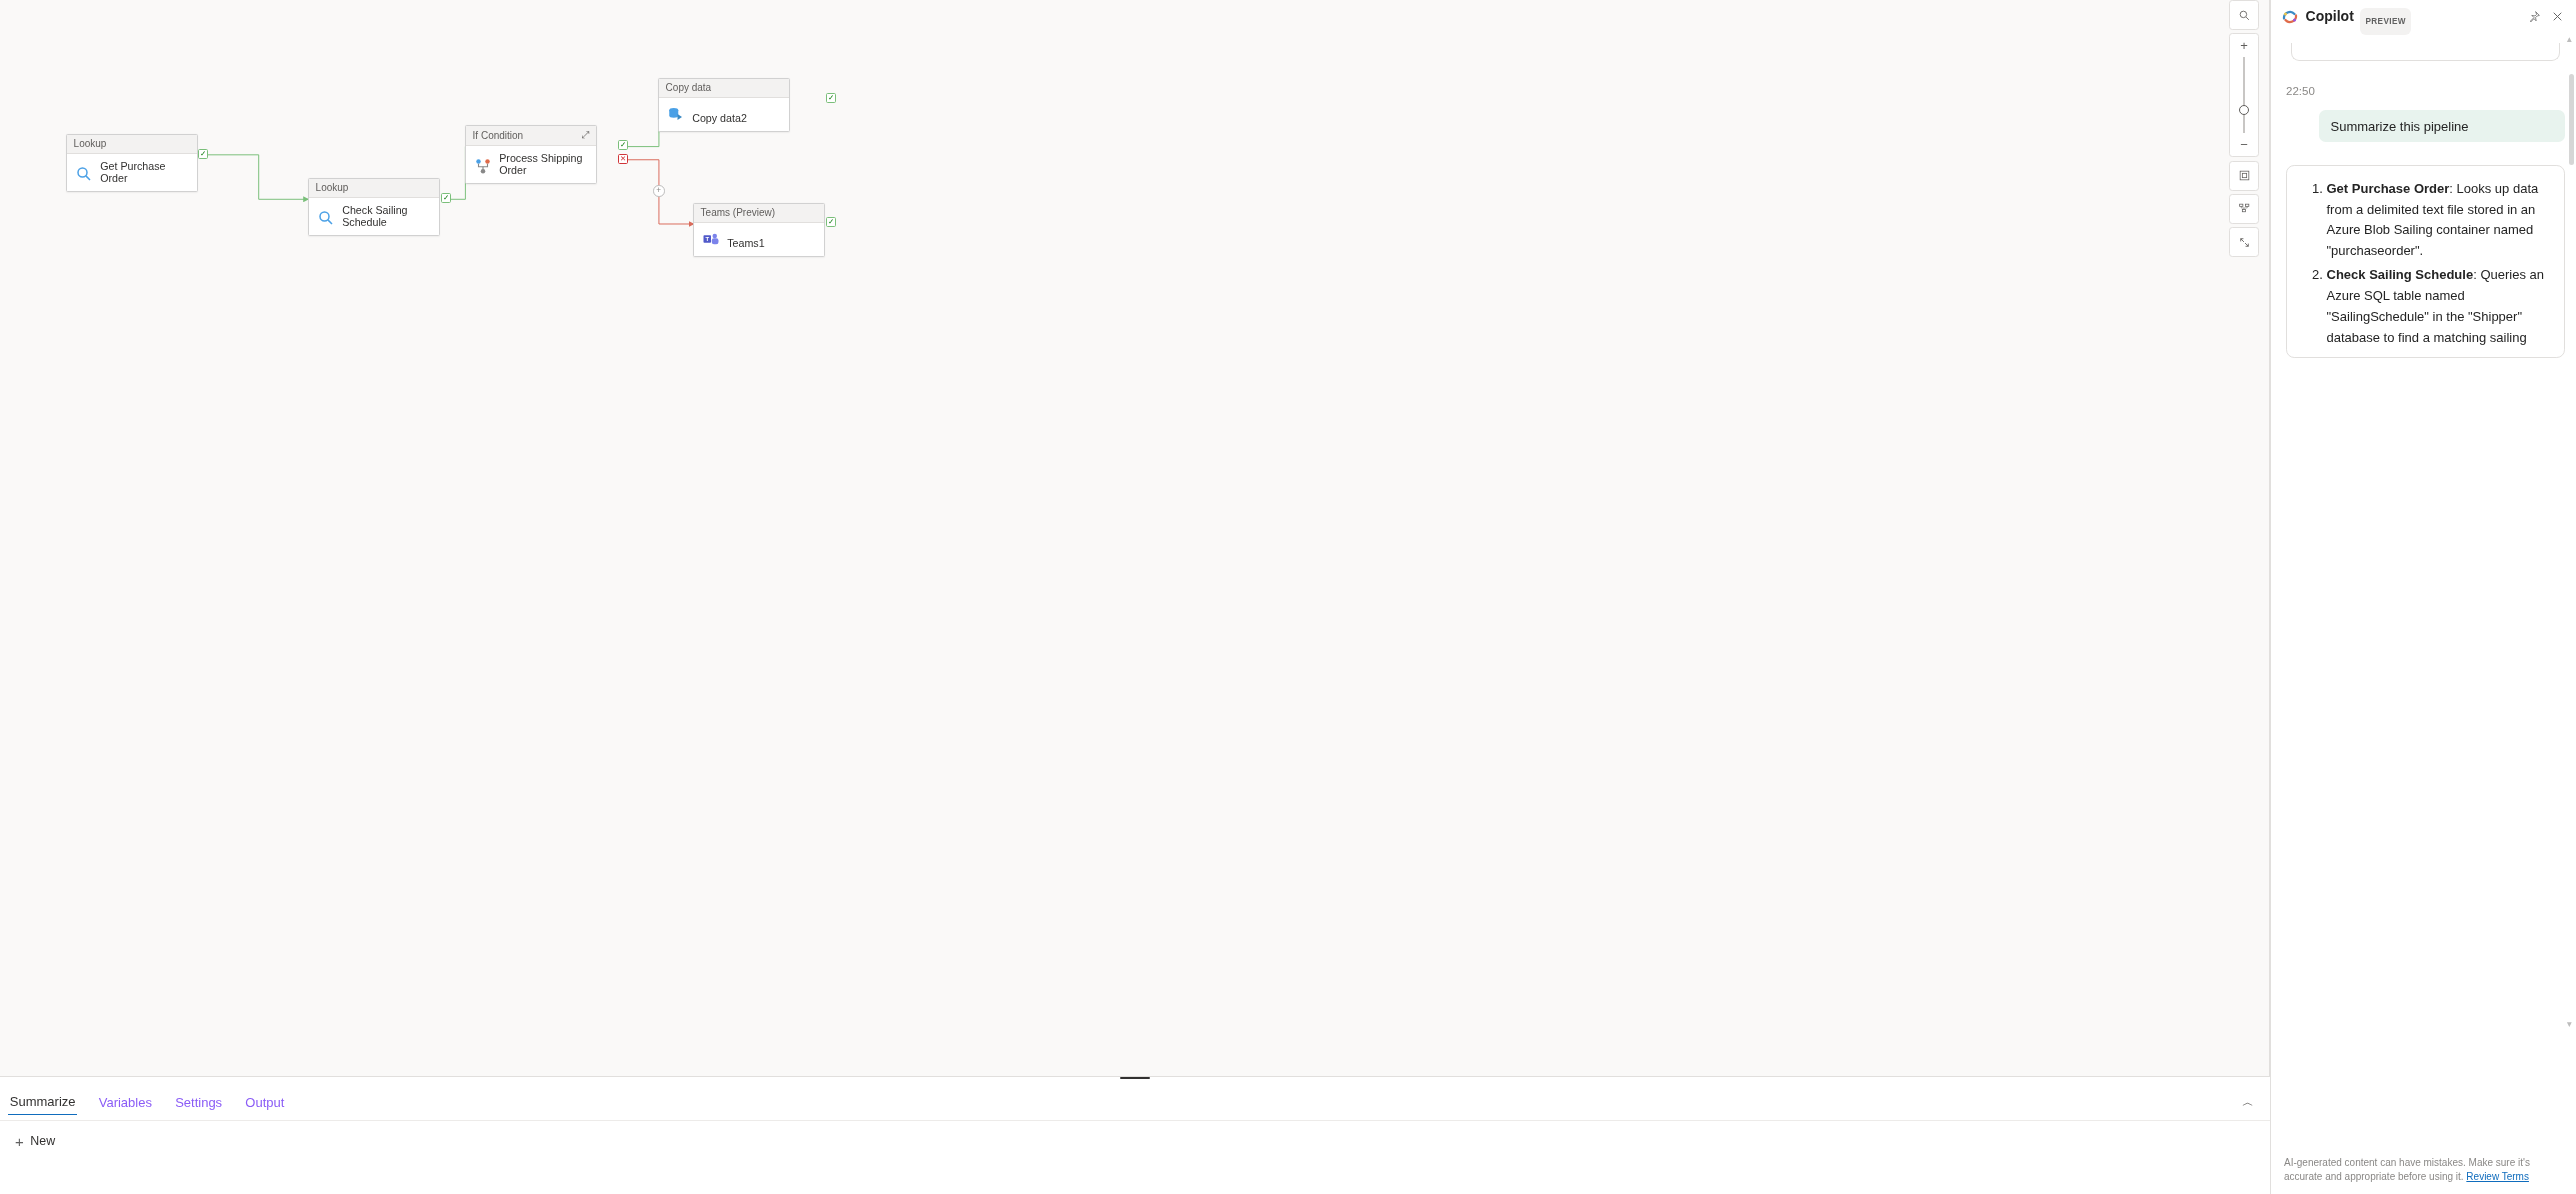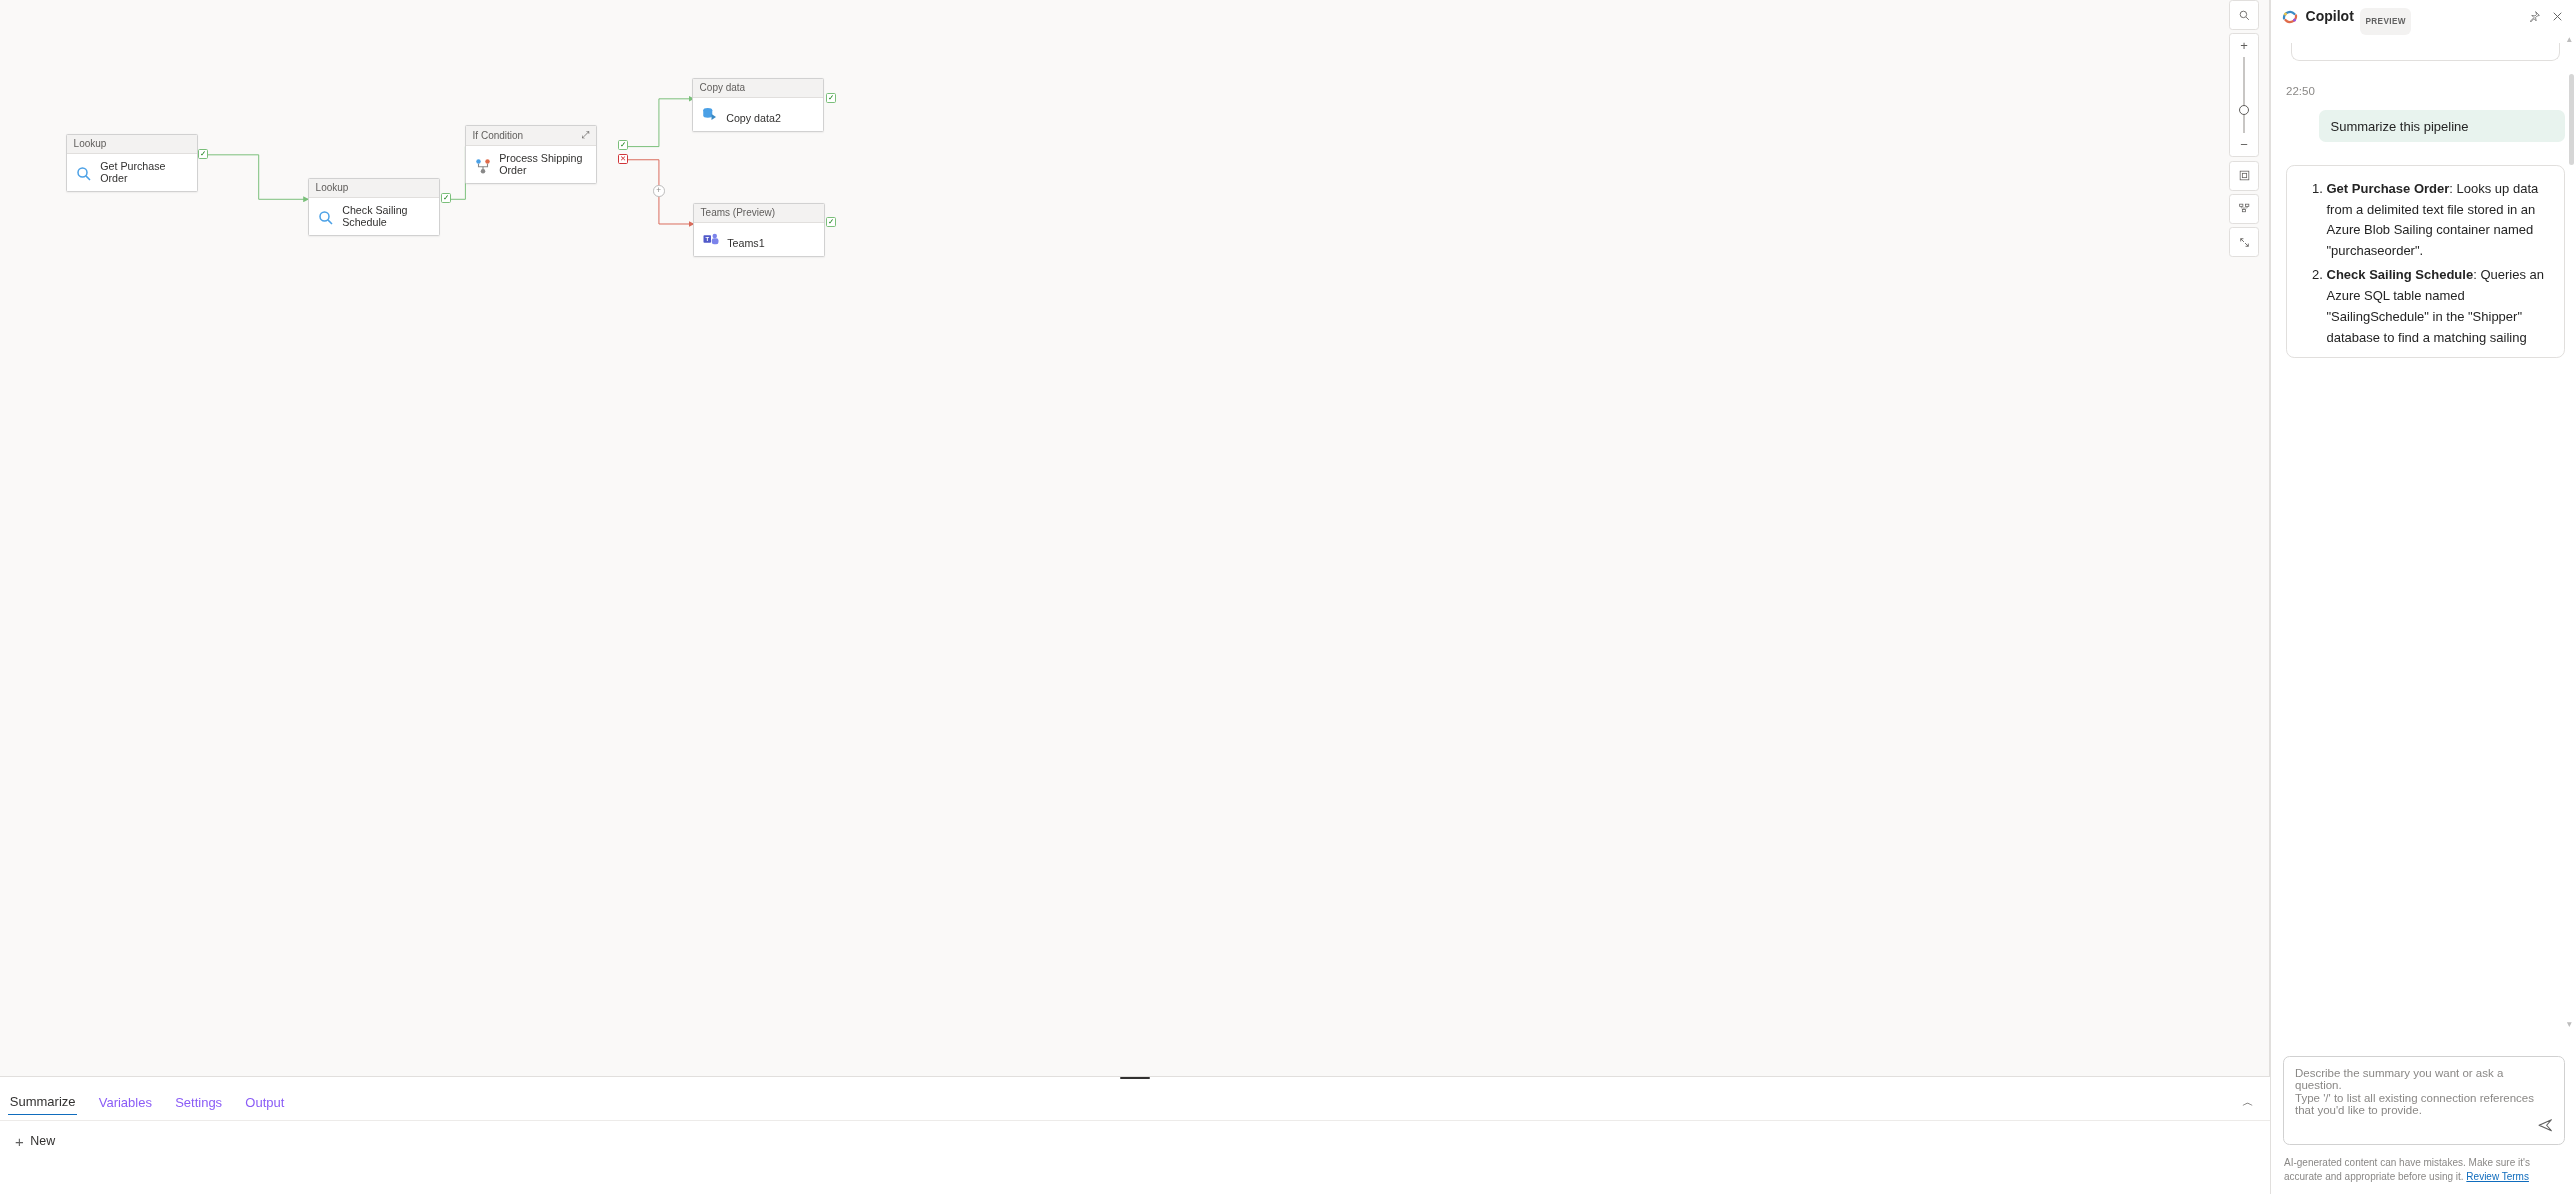--- a/index.html
+++ b/index.html
@@ -156,21 +156,21 @@
             <circle cx="12" cy="19" r="3" fill="#888"></circle>
           </svg>
         </span>
         <span>Process Shipping Order</span>
       </div>
     </div>
     <div class="status-tick" style="left:618px; top:140px;">✓</div>
     <div class="status-x" style="left:618px; top:154px;">✕</div>
     <div class="mini-plus" style="left:653px; top:185px;">+</div>
 
-    <div class="node" style="left:692px; top:78px;">
+    <div class="node" style="left:658px; top:78px;">
       <div class="node-header">
         <span>Copy data</span>
       </div>
       <div class="node-body">
         <span class="node-icon">
           <svg viewBox="0 0 24 24" width="18" height="18">
             <ellipse cx="9" cy="7" rx="6" ry="3" fill="#4aa0e6"></ellipse>
             <path d="M3 7 v7 a6 3 0 0 0 12 0 v-7" fill="#4aa0e6"></path>
             <path d="M14 12 l6 4 -6 4 z" fill="#3b8ac4"></path>
           </svg>
@@ -295,29 +295,18 @@
       </div>
     </div>
   </div>
 
   <div class="scroll-arrows">
     <span>▲</span>
     <span>▼</span>
   </div>
   <div class="scroll-thumb"></div>
 
-  <div class="copilot-input-wrap">
-    <div class="copilot-input">
-      <span>Describe the summary you want or ask a question.</span>
-      <span class="line2">Type '/' to list all existing connection references that you'd like to provide.</span>
-      <span class="send-icon">
-        <svg viewBox="0 0 24 24" width="16.5" height="16.5">
-            <path d="M3 12 L21 4 L14 12 L21 20 Z" fill="none" stroke="#616161" stroke-width="1.6" stroke-linejoin="round"></path>
-          </svg>
-      </span>
-    </div>
-  </div>
 
   <div class="copilot-footer">
     <span>AI-generated content can have mistakes. Make sure it's accurate and appropriate before using it. </span><a>Review Terms</a>
   </div>
 </div>
 
 
 </body></html>

